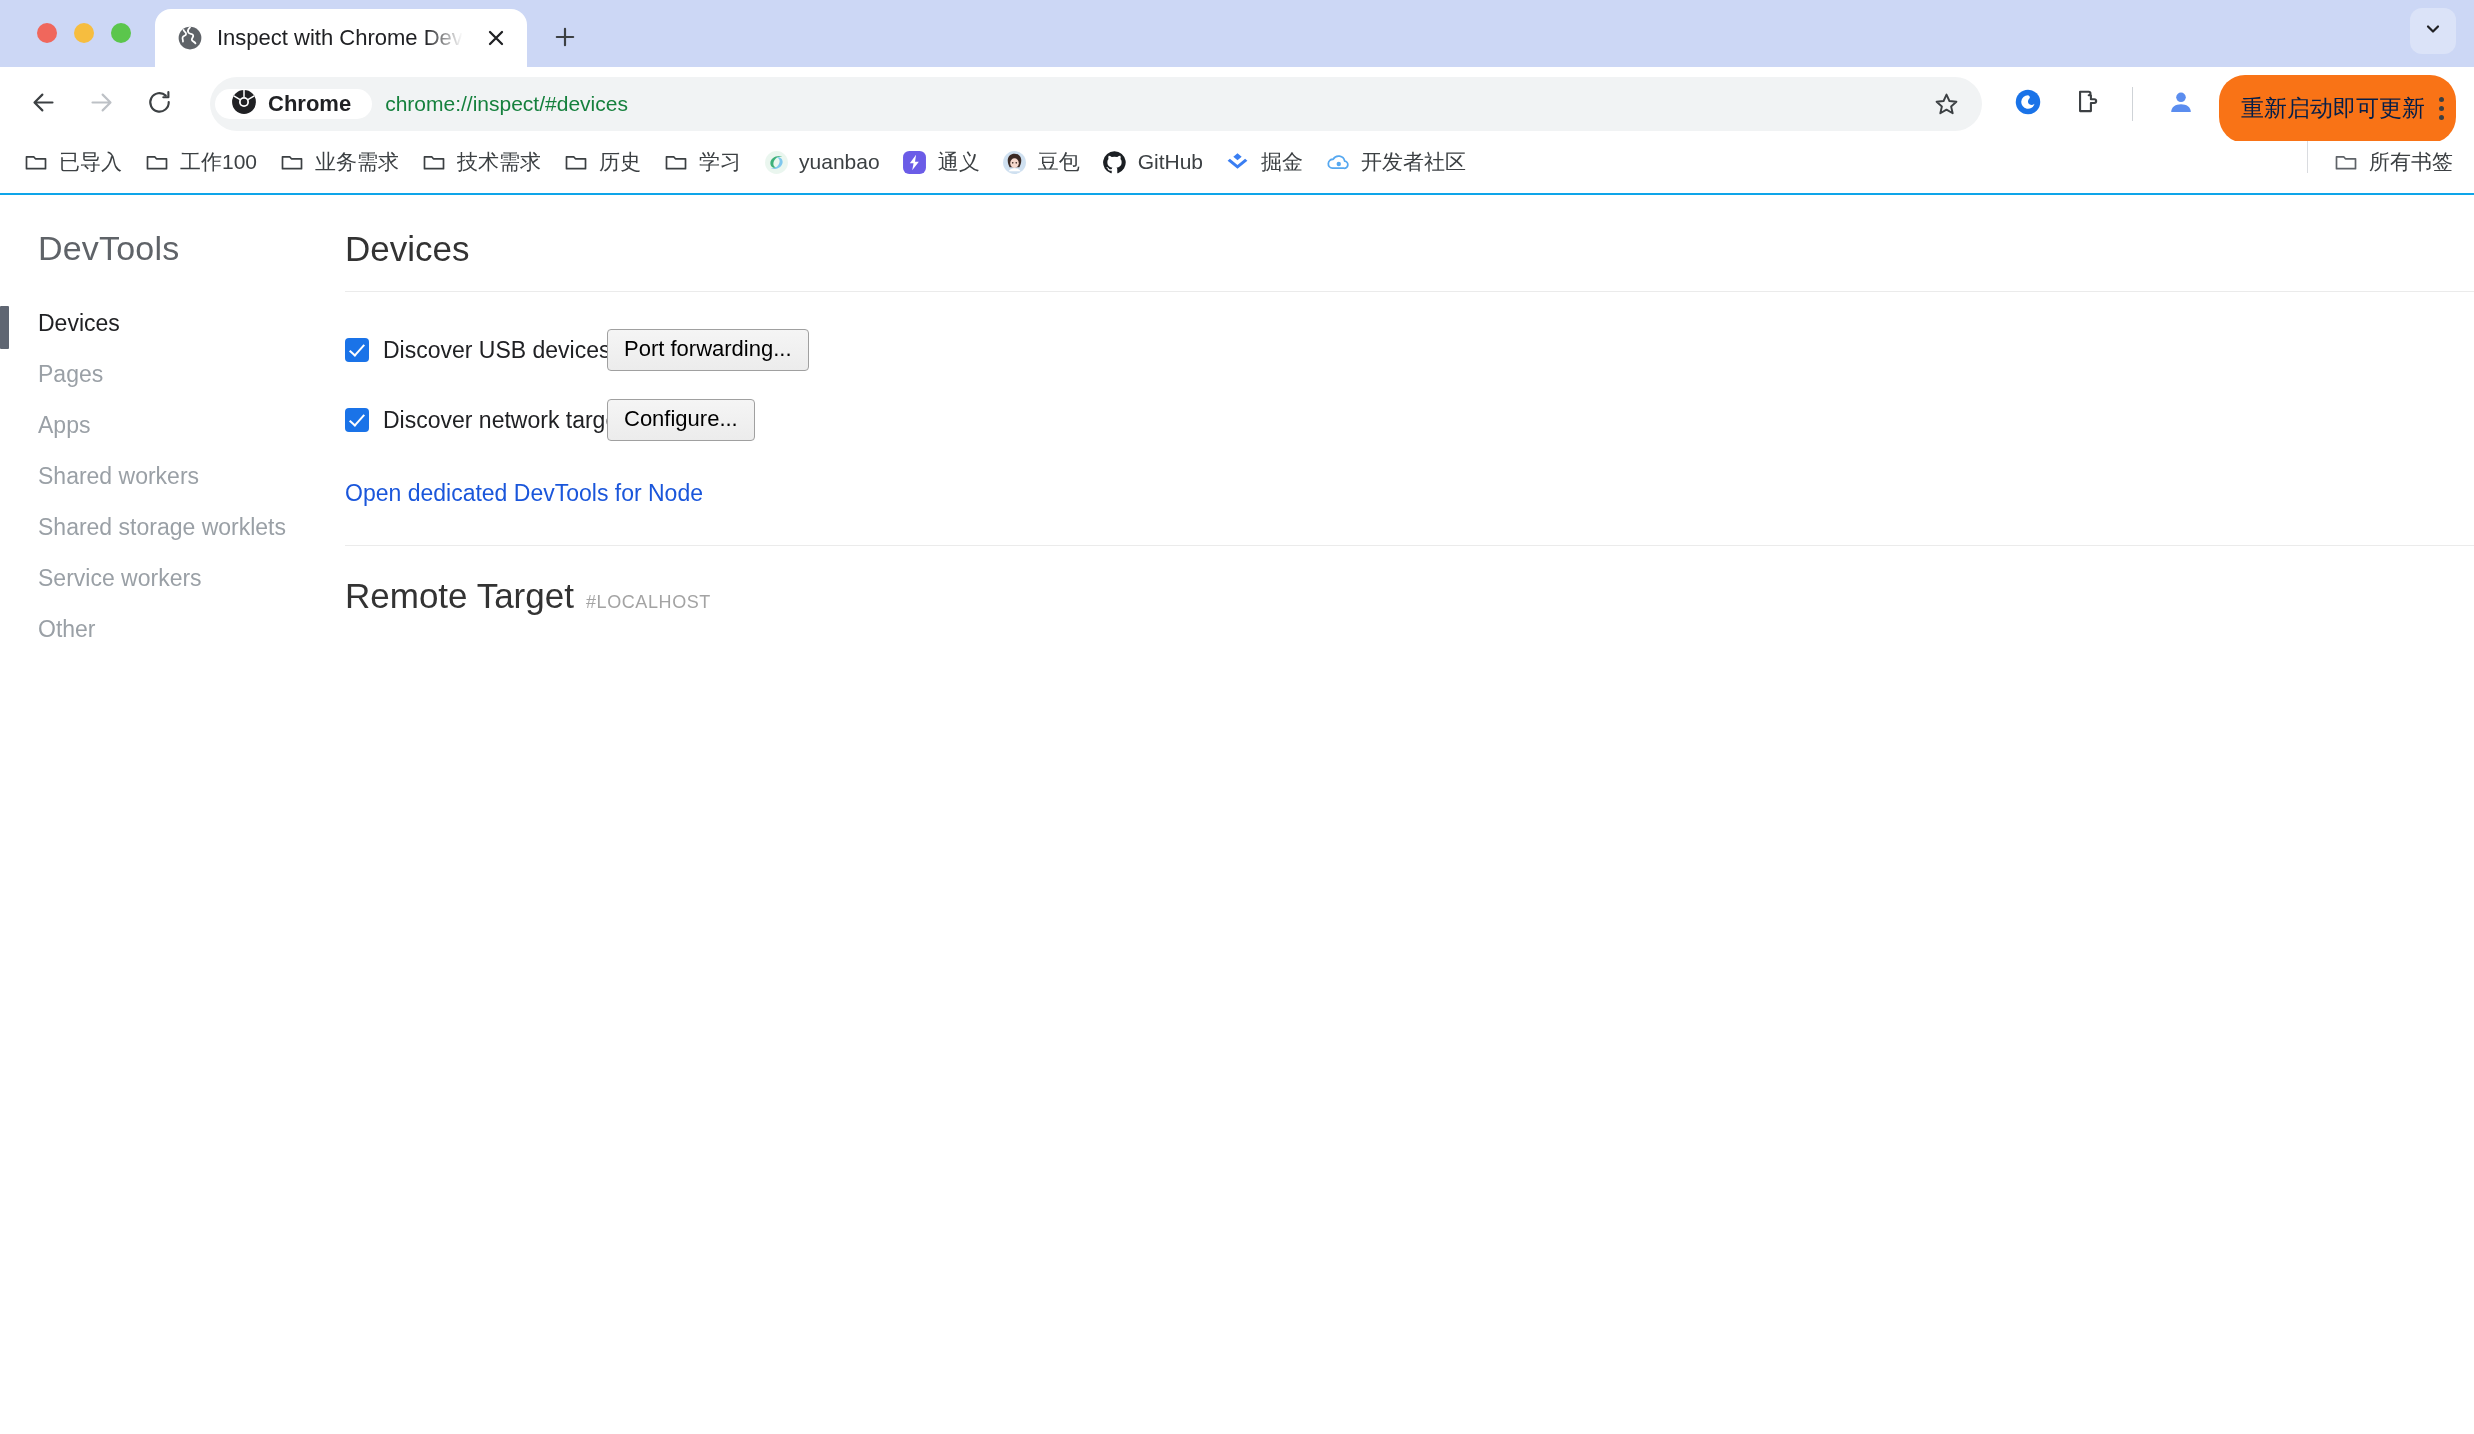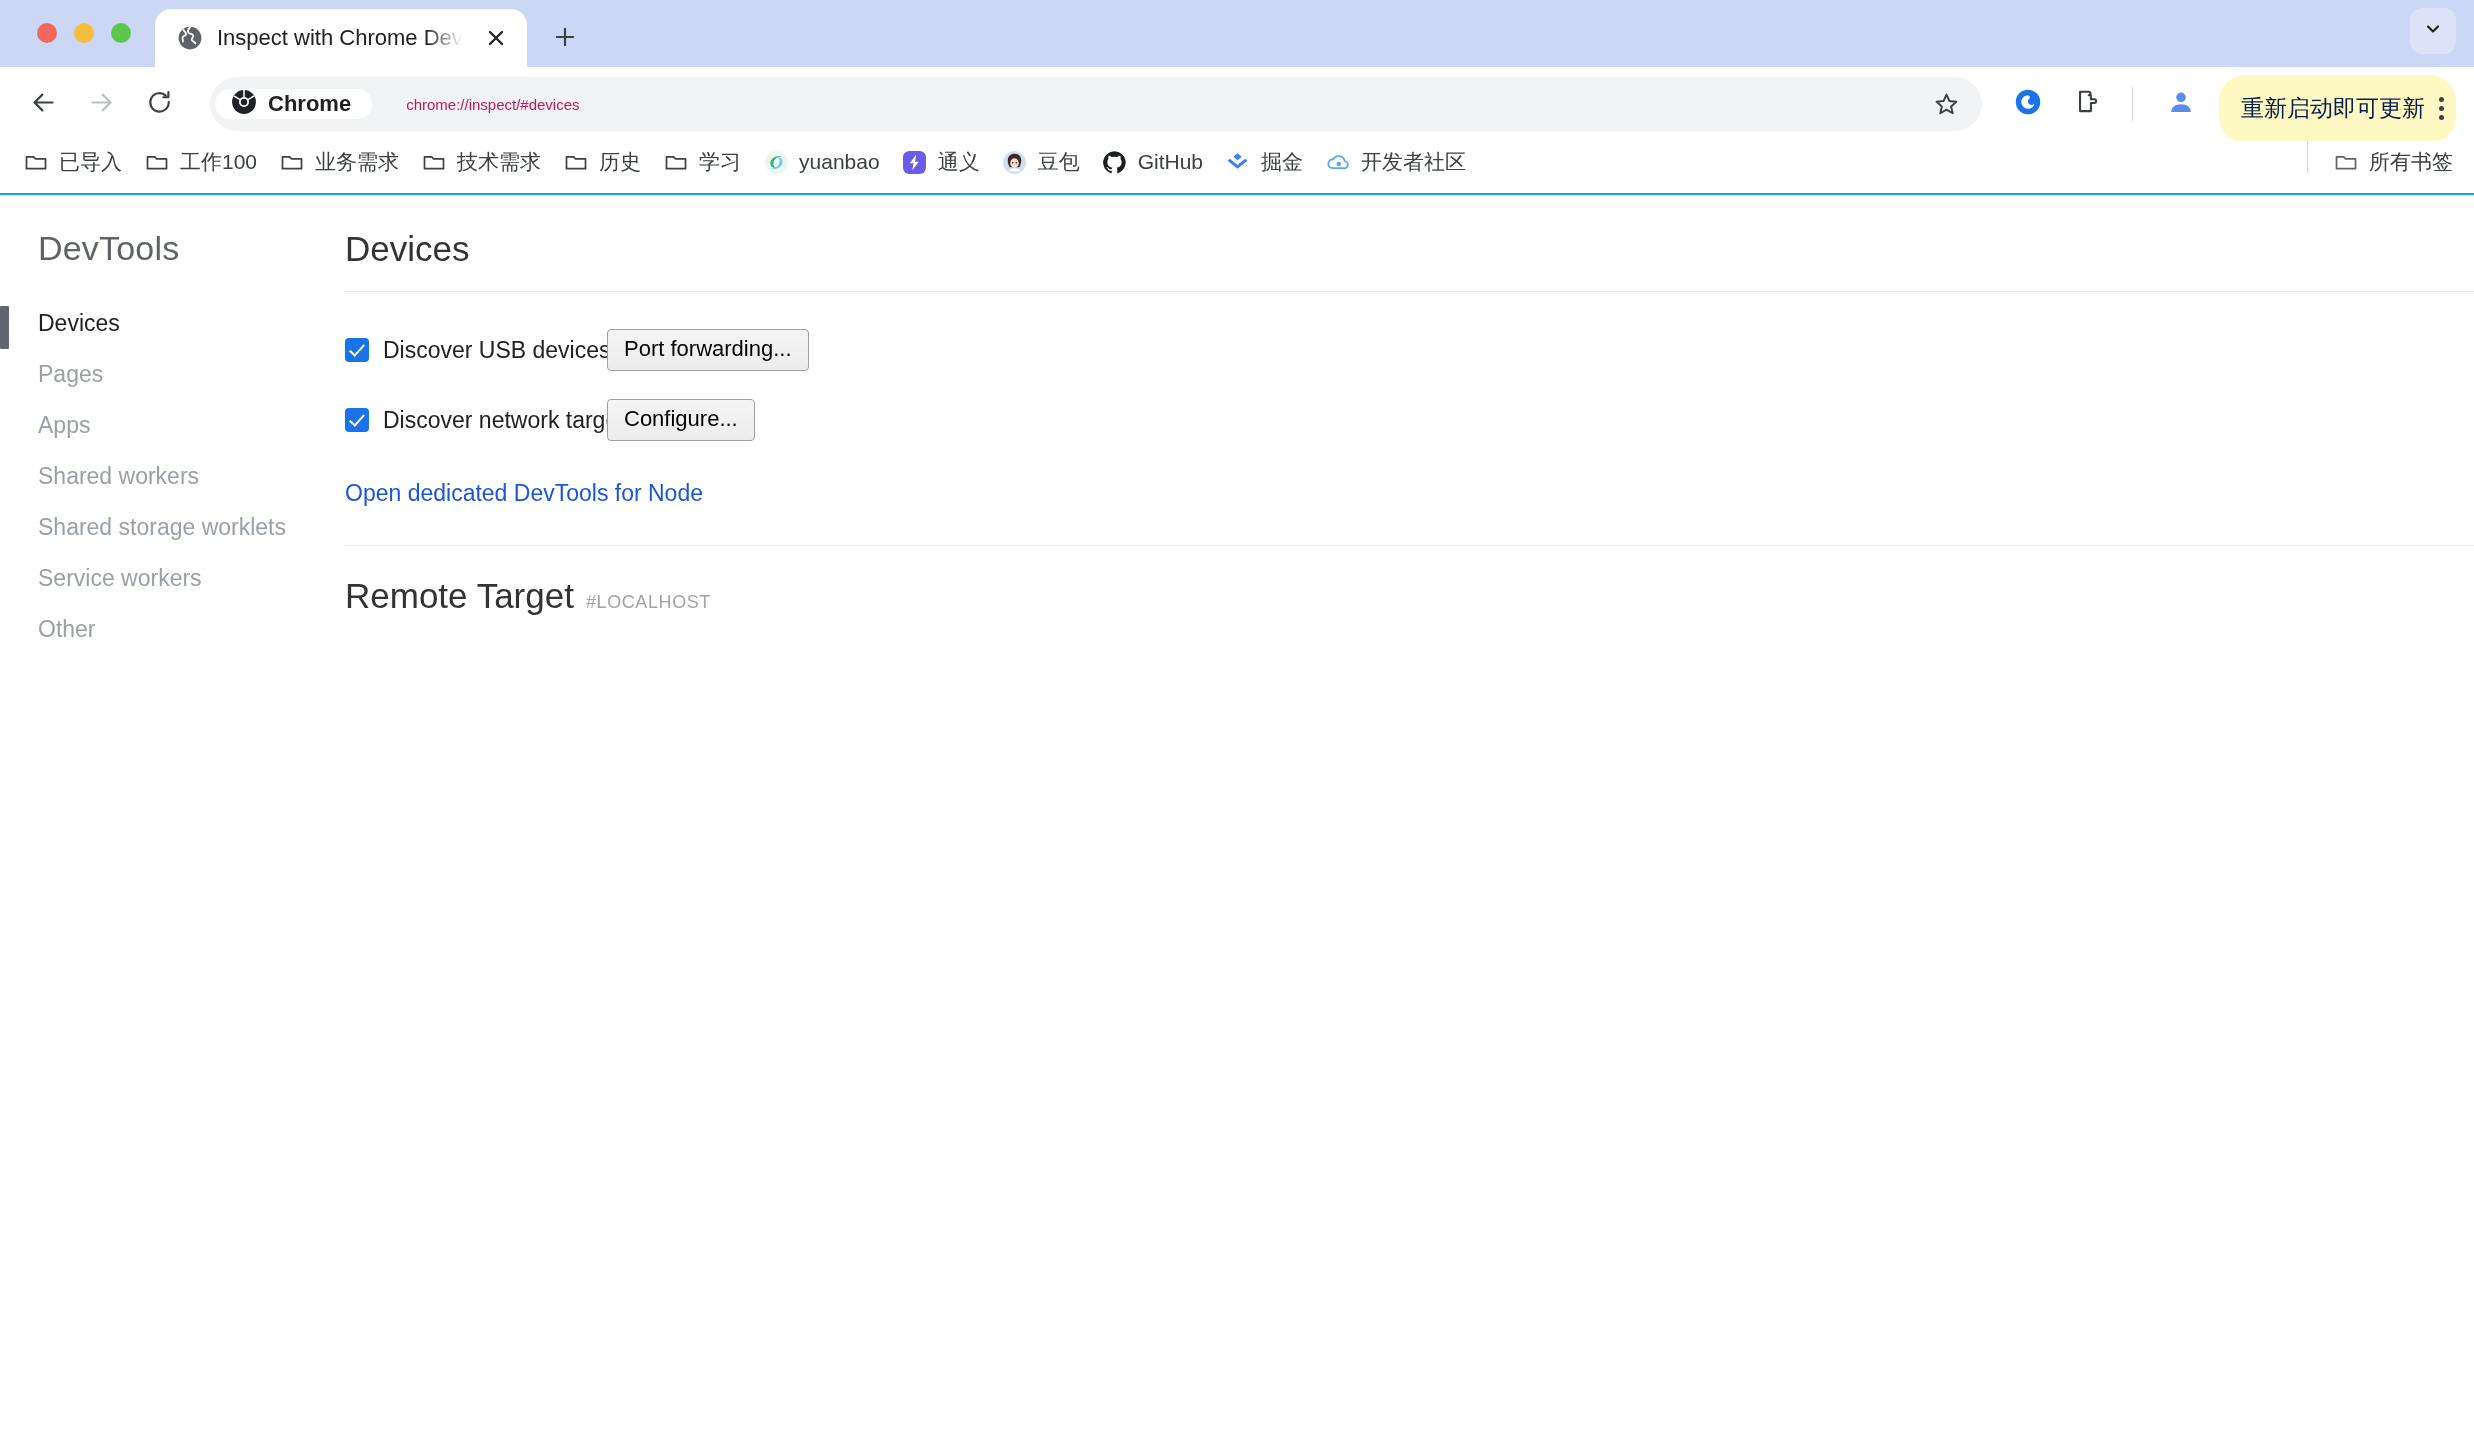--- a/index.html
+++ b/index.html
@@ -106,23 +106,23 @@
     gap: 11px;
     background: #ffffff;
     border-radius: 22px;
     height: 30px;
     margin-left: 5px;
     padding: 0 21px 0 16px;
     flex: 0 0 auto;
   }
   #chrome-chip-label { font-size: 22px; font-weight: bold; color: #202124; }
   #omnibox-url {
-    font-size: 15px;
-    color: #be185d;
-    margin-left: 34px;
+    font-size: 21px;
+    color: #15803d;
+    margin-left: 13px;
     white-space: nowrap;
     overflow: hidden;
     flex: 1 1 auto;
     min-width: 0;
   }
   #bookmark-star {
     width: 52px; height: 52px;
     display: flex; align-items: center; justify-content: center;
     border-radius: 50%;
     flex: 0 0 auto;
@@ -136,21 +136,21 @@
   }
   #tb-divider {
     width: 1px; height: 34px;
     background: #cfd3d7;
     margin: 0 16px;
     flex: 0 0 auto;
   }
   #update-pill {
     display: flex;
     align-items: center;
-    background: #fef9c3;
+    background: #f97316;
     border-radius: 26px;
     height: 68px;
     padding: 0 12px 0 22px;
     gap: 14px;
     margin-left: 10px;
     flex: 0 0 auto;
     margin-top: 9px;
   }
   #update-pill-label { font-size: 23px; color: #041e49; white-space: nowrap; }
   .kebab { display: flex; flex-direction: column; gap: 4px; align-items: center; }

